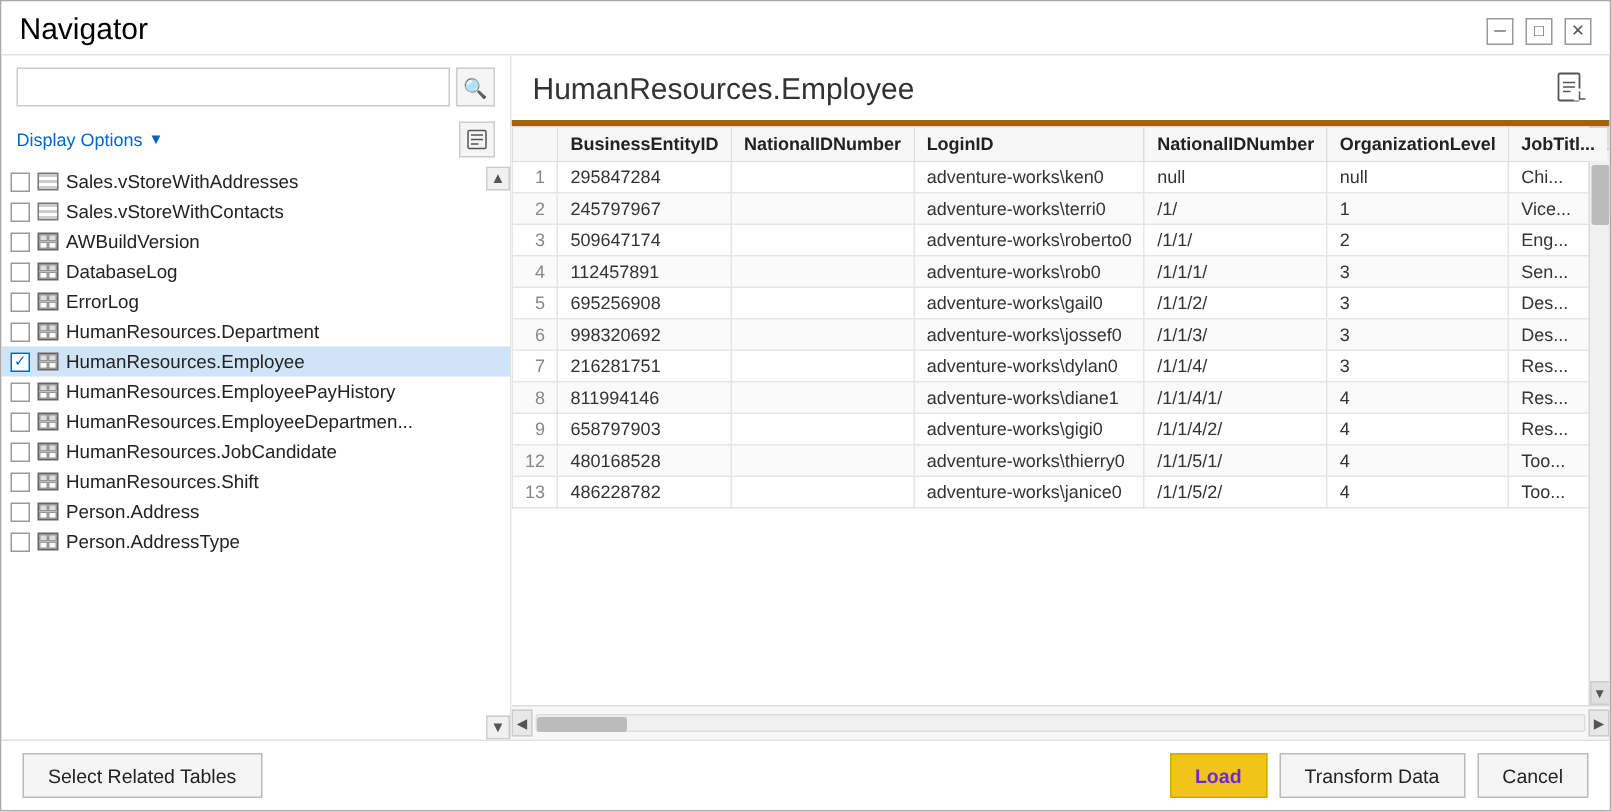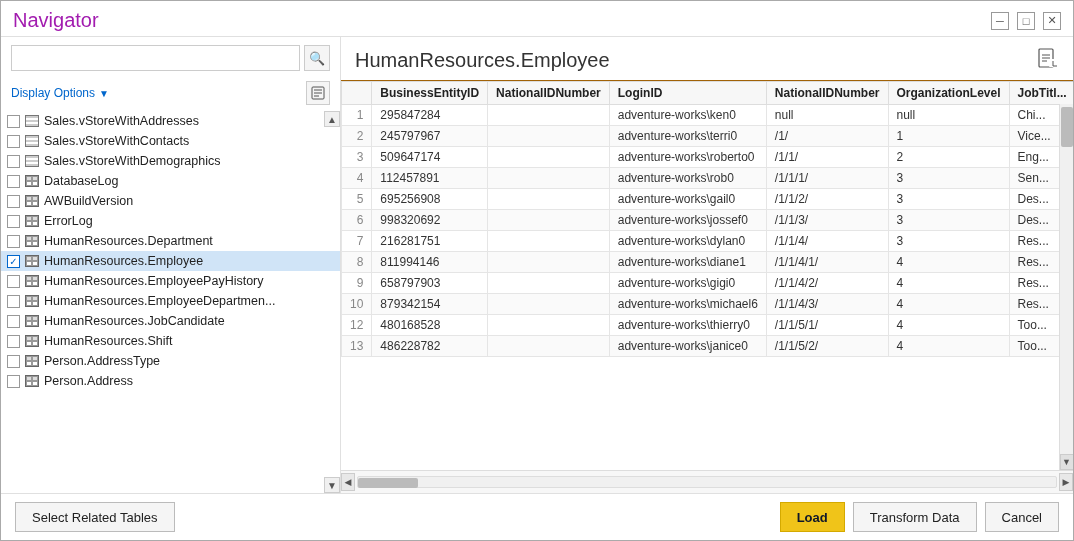--- a/index.html
+++ b/index.html
@@ -25,21 +25,21 @@
       display: flex;
       align-items: center;
       justify-content: space-between;
       padding: 8px 12px 4px 12px;
       background: #fff;
       border-bottom: 1px solid #e0e0e0;
     }
     .title-bar-title {
       font-size: 20px;
       font-weight: 300;
-      color: #a21caf;
+      color: #000000;
     }
     .title-bar-controls {
       display: flex;
       gap: 8px;
     }
     .title-bar-btn {
       width: 18px;
       height: 18px;
       border: 1px solid #999;
       background: #fff;
@@ -237,21 +237,21 @@
     }
     .data-icon {
       font-size: 18px;
       color: #555;
       cursor: pointer;
     }
     .table-wrapper {
       flex: 1;
       overflow: hidden;
       position: relative;
-      border-top: 1px solid #a16207;
+      border-top: 4px solid #a16207;
     }
     .data-table-scroll {
       width: 100%;
       height: 100%;
       overflow: auto;
       position: relative;
     }
     .data-table {
       border-collapse: collapse;
       font-size: 12px;
@@ -332,21 +332,21 @@
       padding: 0 16px;
       border: 1px solid #bbb;
       background: #f5f5f5;
       cursor: pointer;
       font-size: 13px;
       color: #222;
     }
     .btn-primary {
       background: #f0c419;
       border-color: #d4a900;
-      color: #0f172a;
+      color: #6d28d9;
       font-weight: 600;
     }
     .vert-scrollbar {
       position: absolute;
       right: 0;
       top: 0;
       width: 14px;
       height: 100%;
       background: #f0f0f0;
       border-left: 1px solid #ddd;
@@ -446,47 +446,40 @@
             <div class="tree-item">
               <div class="item-checkbox"></div>
               <div class="item-icon">
                 <div class="icon-view"></div>
               </div>
               <span class="item-label">Sales.vStoreWithContacts</span>
             </div>
             <div class="tree-item">
               <div class="item-checkbox"></div>
               <div class="item-icon">
-                <div class="icon-view"></div>
-              </div>
-              <span class="item-label">Sales.vStoreWithDemographics</span>
+                <div class="icon-table-inner">
+                  <span></span>
+                  <span></span>
+                  <span style="background:#fff"></span>
+                  <span style="background:#fff"></span>
+                </div>
+              </div>
+              <span class="item-label">AWBuildVersion</span>
             </div>
             <div class="tree-item">
               <div class="item-checkbox"></div>
               <div class="item-icon">
                 <div class="icon-table-inner">
                   <span></span>
                   <span></span>
                   <span style="background:#fff"></span>
                   <span style="background:#fff"></span>
                 </div>
               </div>
               <span class="item-label">DatabaseLog</span>
-            </div>
-            <div class="tree-item">
-              <div class="item-checkbox"></div>
-              <div class="item-icon">
-                <div class="icon-table-inner">
-                  <span></span>
-                  <span></span>
-                  <span style="background:#fff"></span>
-                  <span style="background:#fff"></span>
-                </div>
-              </div>
-              <span class="item-label">AWBuildVersion</span>
             </div>
             <div class="tree-item">
               <div class="item-checkbox"></div>
               <div class="item-icon">
                 <div class="icon-table-inner">
                   <span></span>
                   <span></span>
                   <span style="background:#fff"></span>
                   <span style="background:#fff"></span>
                 </div>
@@ -568,33 +561,33 @@
             <div class="tree-item">
               <div class="item-checkbox"></div>
               <div class="item-icon">
                 <div class="icon-table-inner">
                   <span></span>
                   <span></span>
                   <span style="background:#fff"></span>
                   <span style="background:#fff"></span>
                 </div>
               </div>
+              <span class="item-label">Person.Address</span>
+            </div>
+            <div class="tree-item">
+              <div class="item-checkbox"></div>
+              <div class="item-icon">
+                <div class="icon-table-inner">
+                  <span></span>
+                  <span></span>
+                  <span style="background:#fff"></span>
+                  <span style="background:#fff"></span>
+                </div>
+              </div>
               <span class="item-label">Person.AddressType</span>
-            </div>
-            <div class="tree-item">
-              <div class="item-checkbox"></div>
-              <div class="item-icon">
-                <div class="icon-table-inner">
-                  <span></span>
-                  <span></span>
-                  <span style="background:#fff"></span>
-                  <span style="background:#fff"></span>
-                </div>
-              </div>
-              <span class="item-label">Person.Address</span>
             </div>
           </div>
 
         <div class="tree-scroll-btn down">▼</div>
       </div>
     </div>
 
     <div class="right-panel">
 
       <div class="data-header">
@@ -701,29 +694,20 @@
                 <tr>
                   <td>9</td>
                   <td>658797903</td>
                   <td></td>
                   <td>adventure-works\gigi0</td>
                   <td>/1/1/4/2/</td>
                   <td>4</td>
                   <td>Res...</td>
                 </tr>
                 <tr>
-                  <td>10</td>
-                  <td>879342154</td>
-                  <td></td>
-                  <td>adventure-works\michael6</td>
-                  <td>/1/1/4/3/</td>
-                  <td>4</td>
-                  <td>Res...</td>
-                </tr>
-                <tr>
                   <td>12</td>
                   <td>480168528</td>
                   <td></td>
                   <td>adventure-works\thierry0</td>
                   <td>/1/1/5/1/</td>
                   <td>4</td>
                   <td>Too...</td>
                 </tr>
                 <tr>
                   <td>13</td>

